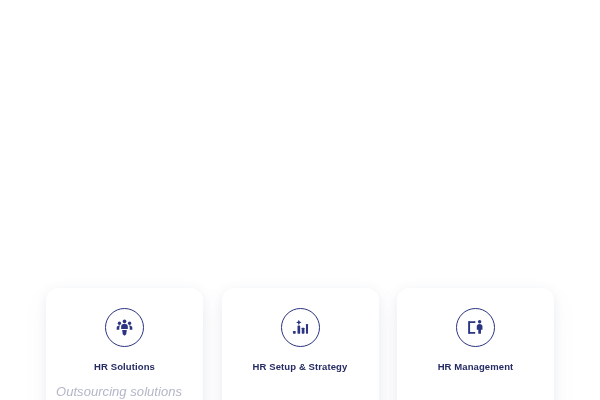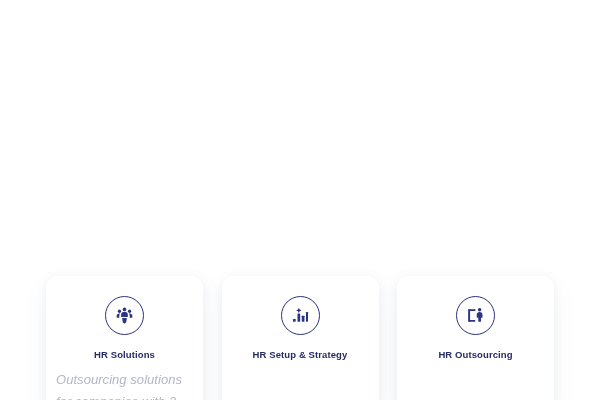--- a/index.html
+++ b/index.html
@@ -14,20 +14,21 @@
   body {
     background: #ffffff;
     font-family: "Liberation Sans", sans-serif;
     position: relative;
   }
 
   .page {
     position: absolute;
     inset: 0;
     background: #ffffff;
+    margin-top: 12px;
   }
 
   
   .hero-spacer {
     position: absolute;
     left: 0;
     top: 0;
     width: 600px;
     height: 272px;
     background: #ffffff;
@@ -142,18 +143,18 @@
         <span>
           <svg width="19" height="19" viewBox="0 0 24 24">
             <path d="M3 4.2h8.6v2.1H5.1v11.4h6.5v2.1H3z" fill="#2b3582"></path>
             <path d="M3 4.2h2.1v15.6H3z" fill="#2b3582"></path>
             <path d="M10.4 4.2h1.2v2.1h-1.2z" fill="#2b3582"></path>
             <circle cx="17.2" cy="4.6" r="2.2" fill="#2b3582"></circle>
             <path d="M17.2 7.6c-2.2 0-3.6 1.2-3.6 3v4.2h1.9v5.2h3.4v-5.2h1.9v-4.2c0-1.8-1.4-3-3.6-3z" fill="#2b3582"></path>
           </svg>
         </span>
       </div>
-      <div class="card-title">HR Outsourcing</div>
+      <div class="card-title">HR Management</div>
 
     </div>
 
   </div>
 </div>
 
 </body></html>

